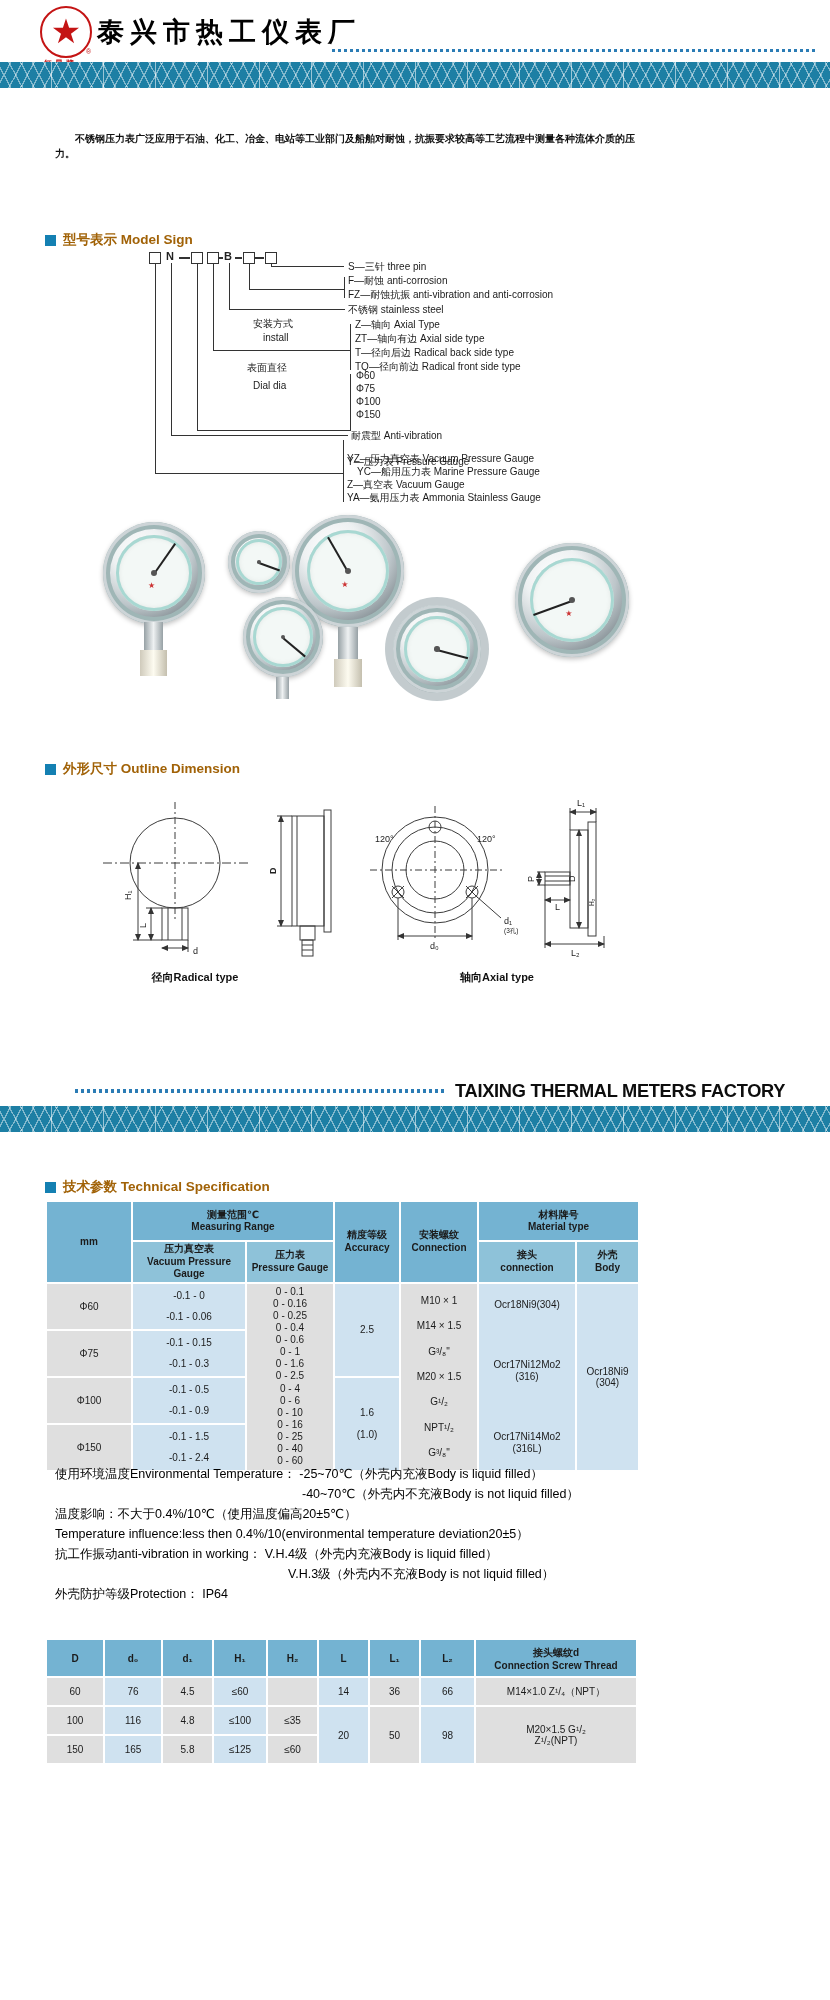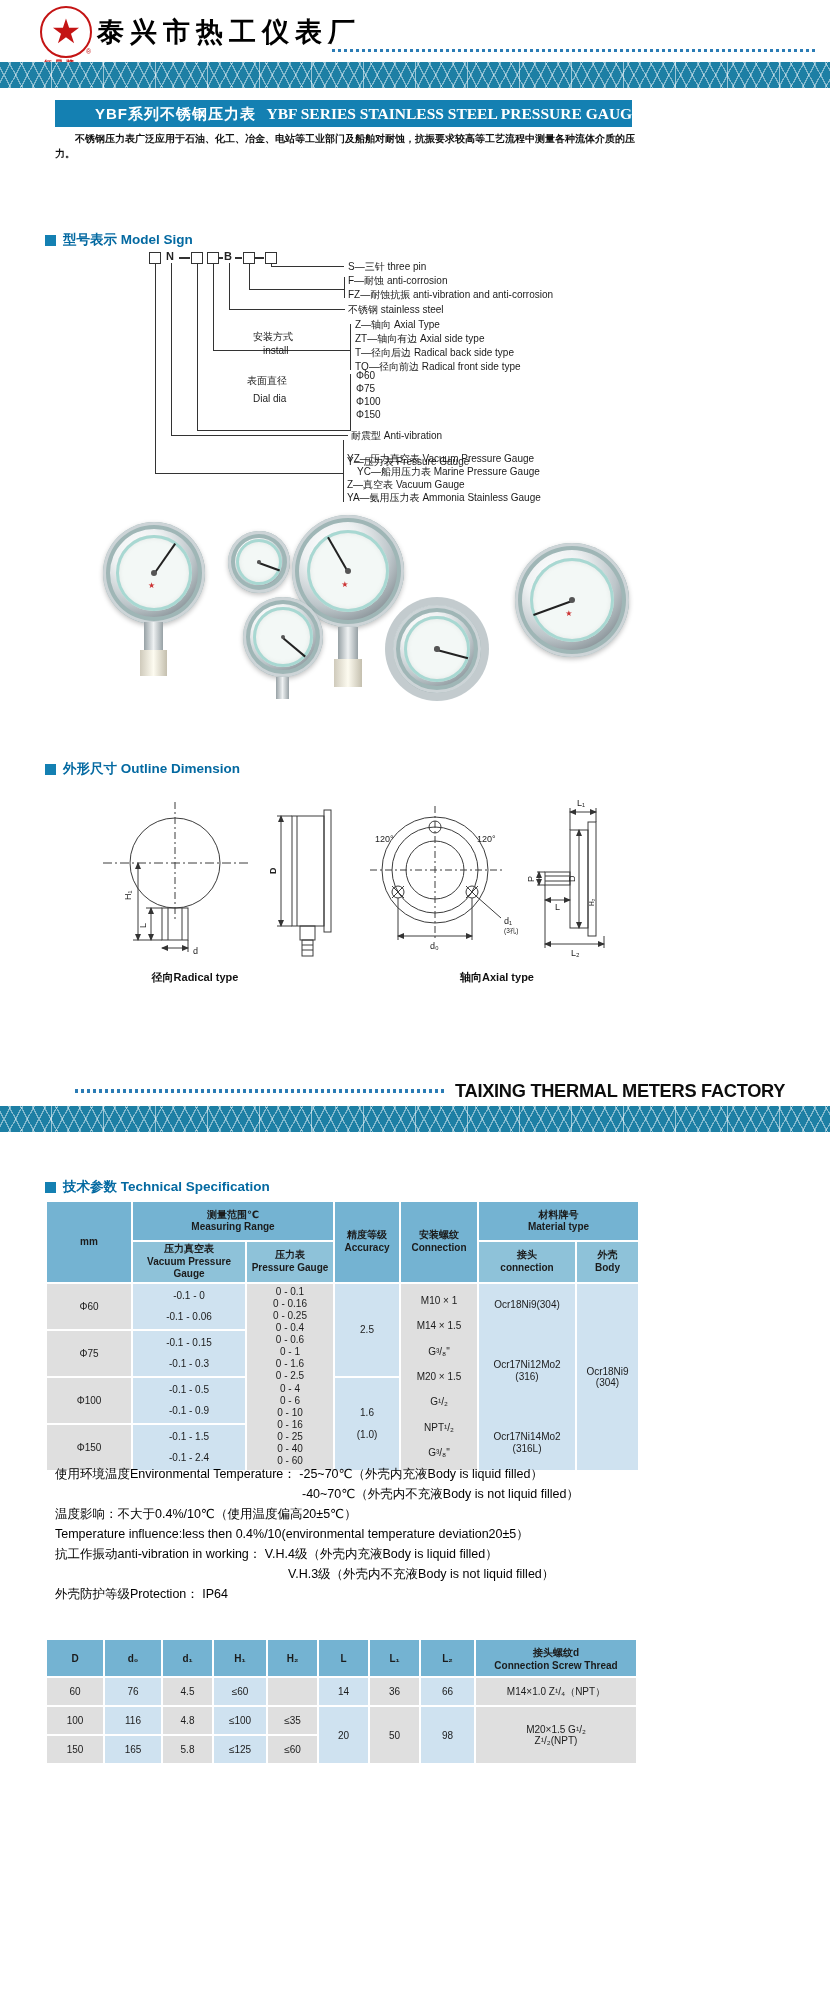--- a/index.html
+++ b/index.html
@@ -19,30 +19,30 @@
   
   .banner{position:absolute;left:55px;top:100px;width:577px;height:27px;background:#1480b2;color:#fff;
           line-height:27px;white-space:nowrap;padding-left:40px;box-sizing:border-box;}
   .banner .cn{font-weight:bold;font-size:15px;letter-spacing:1px;}
   .banner .en{font-family:"Liberation Serif","DejaVu Serif",serif;font-weight:bold;font-size:15.5px;margin-left:6px;}
   
   .intro{position:absolute;left:55px;top:132px;width:580px;font-size:10.3px;line-height:14.5px;}
   .intro p{margin:0;text-indent:2em;}
   .intro .cn{font-weight:bold;font-size:10px;}
   
-  .sechead{position:absolute;display:flex;align-items:center;gap:7px;font-size:13.5px;font-weight:bold;color:#0369a1;}
+  .sechead{position:absolute;display:flex;align-items:center;gap:7px;font-size:13.5px;font-weight:bold;color:#a16207;}
   .sechead .sq{width:11px;height:11px;background:#1480b2;}
   
   .msign{position:absolute;left:45px;top:250px;width:585px;height:270px;}
   .mbx{position:absolute;width:10px;height:10px;border:1.2px solid #333;background:#fff;}
   .mch{position:absolute;font-size:11px;font-weight:bold;color:#222;}
   .dsh{position:absolute;height:1.5px;background:#333;}
   .ln{position:absolute;background:#333;display:block;}
   .msl{position:absolute;font-size:10px;white-space:nowrap;color:#1a1a1a;line-height:11px;}
-  .msl.mid{text-align:right;margin-top:13px;}
+  .msl.mid{text-align:right;}
   
   .photos{position:absolute;left:45px;top:505px;width:585px;height:255px;}
   .gauge{position:absolute;border-radius:50%;
      background:radial-gradient(circle at 36% 30%,#ffffff 0%,#eef1f2 28%,#bdc6ca 55%,#8f999e 72%,#e2e7e9 80%,#a8b1b5 100%);
      box-shadow:inset 0 0 0 3px #cdd4d7, inset 0 0 0 7px #9fb6b6, 0 2px 5px rgba(0,0,0,.25);}
   .gauge .face{position:absolute;left:13%;top:13%;right:13%;bottom:13%;border-radius:50%;
      background:#f3f8f6;box-shadow:inset 0 0 0 3px #a8d8d2, inset 0 0 7px rgba(0,0,0,.18);}
   .gauge .needle{position:absolute;left:50%;top:50%;width:36%;height:2px;background:#222;transform-origin:0 50%;}
   .gauge .hub{position:absolute;left:47%;top:47%;width:6%;height:6%;border-radius:50%;background:#555;}
   .gauge .star{position:absolute;left:44%;top:58%;font-size:8px;color:#c33;}
@@ -80,24 +80,20 @@
 
 <div class="page">
 
   <div class="logo">★</div>
   <div class="reg">®</div>
   <div class="brand">红星牌</div>
   <div class="facname">泰兴市热工仪表厂</div>
   <div class="dots" style="left:332px;top:49px;width:486px;"></div>
   <div class="xband" style="top:62px;"></div>
 
-  <div class="banner">
-    <span class="cn">YBF系列不锈钢压力表</span>
-    <span class="en">YBF SERIES STAINLESS STEEL PRESSURE GAUGE</span>
-  </div>
 
   <div class="intro">
     <p class="cn">不锈钢压力表广泛应用于石油、化工、冶金、电站等工业部门及船舶对耐蚀，抗振要求较高等工艺流程中测量各种流体介质的压力。</p>
   </div>
 
   <div class="sechead" style="left:45px;top:231px;">
     <span class="sq"></span>
     <span>型号表示 Model Sign</span>
   </div>
 

